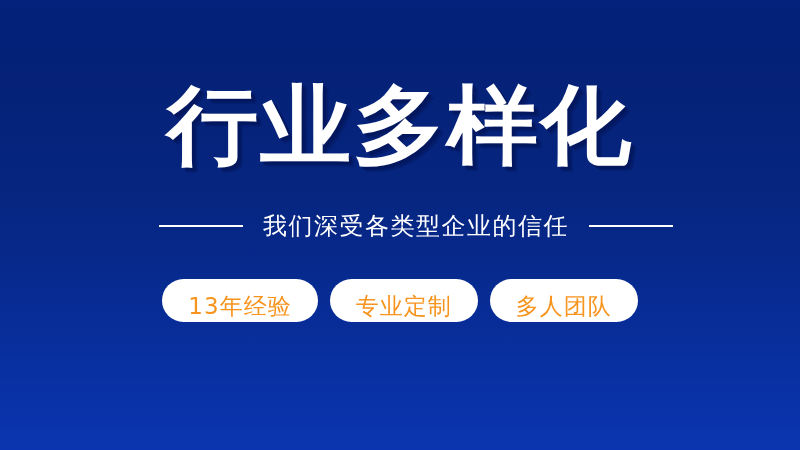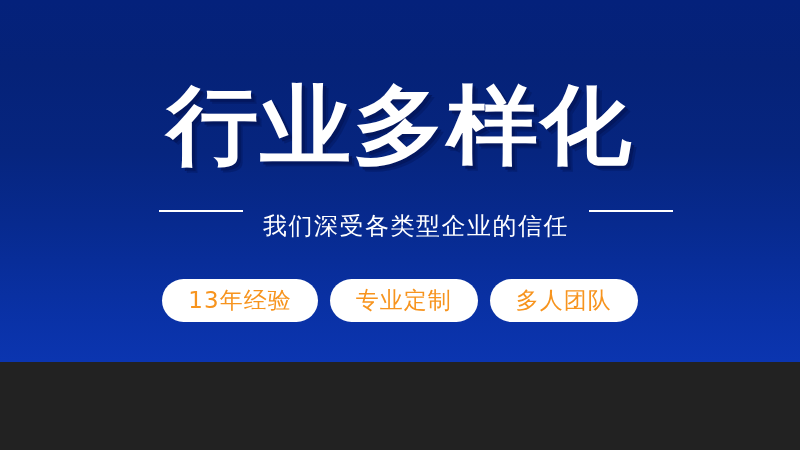--- a/index.html
+++ b/index.html
@@ -3,21 +3,21 @@
 <meta charset="utf-8">
 <style>
   html, body {
     margin: 0;
     padding: 0;
     background: #222;
   }
   #banner {
     position: relative;
     width: 800px;
-    height: 362px;
+    height: 450px;
     overflow: hidden;
     font-family: "Liberation Sans", "DejaVu Sans", sans-serif;
     background: linear-gradient(to bottom,
         #04217b 0%,
         #052278 18%,
         #06257f 42%,
         #072a8f 62%,
         #0930a2 82%,
         #0b35b0 100%);
   }
@@ -46,20 +46,21 @@
     white-space: nowrap;
   }
 
   
   .subtitle-row {
     position: absolute;
     top: 210px;
     left: 0;
     right: 0;
     display: flex;
+    align-items: center;
     justify-content: center;
     gap: 20px;
     margin-left: 32px;
   }
   .rule {
     width: 84px;
     height: 2px;
     background: #ffffff;
     flex: 0 0 auto;
   }
@@ -81,21 +82,21 @@
     display: flex;
     align-items: flex-start;
     justify-content: center;
     gap: 12px;
   }
   .tag {
     position: relative;
     height: 43px;
     padding: 0 26px;
     display: flex;
-    align-items: center;
+    align-items: flex-end;
     justify-content: center;
     background: #ffffff;
     border-radius: 22px;
     box-sizing: border-box;
   }
   
   .tag::before {
     content: "";
     position: absolute;
     left: -13px;

